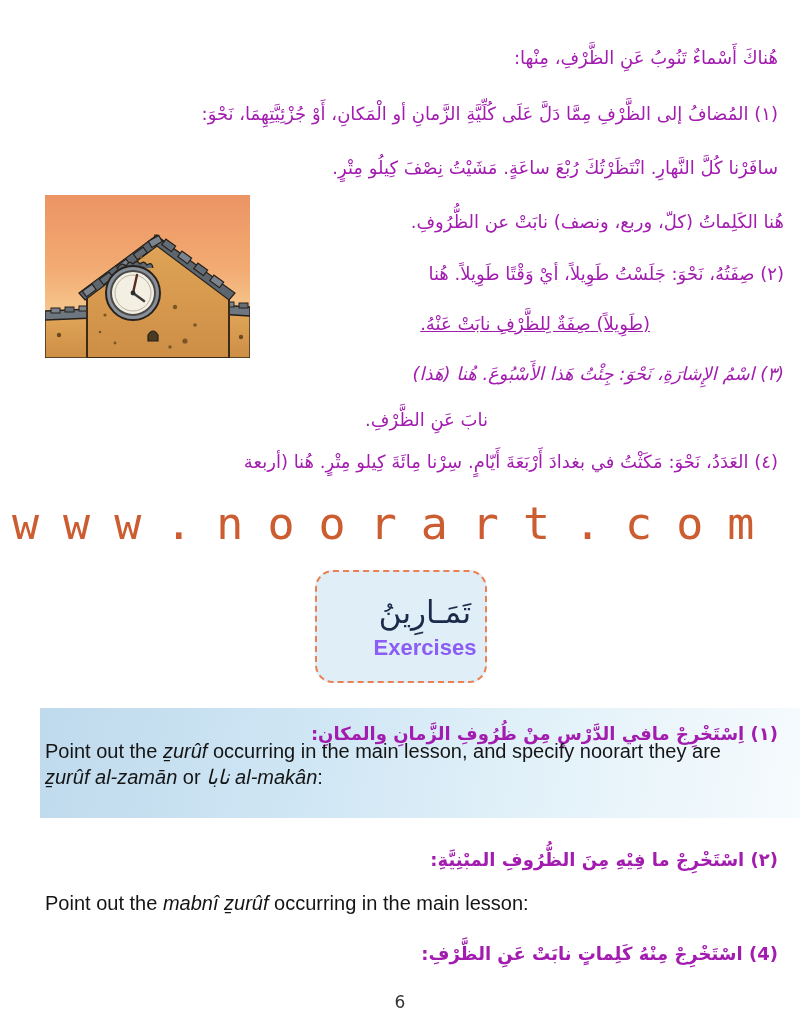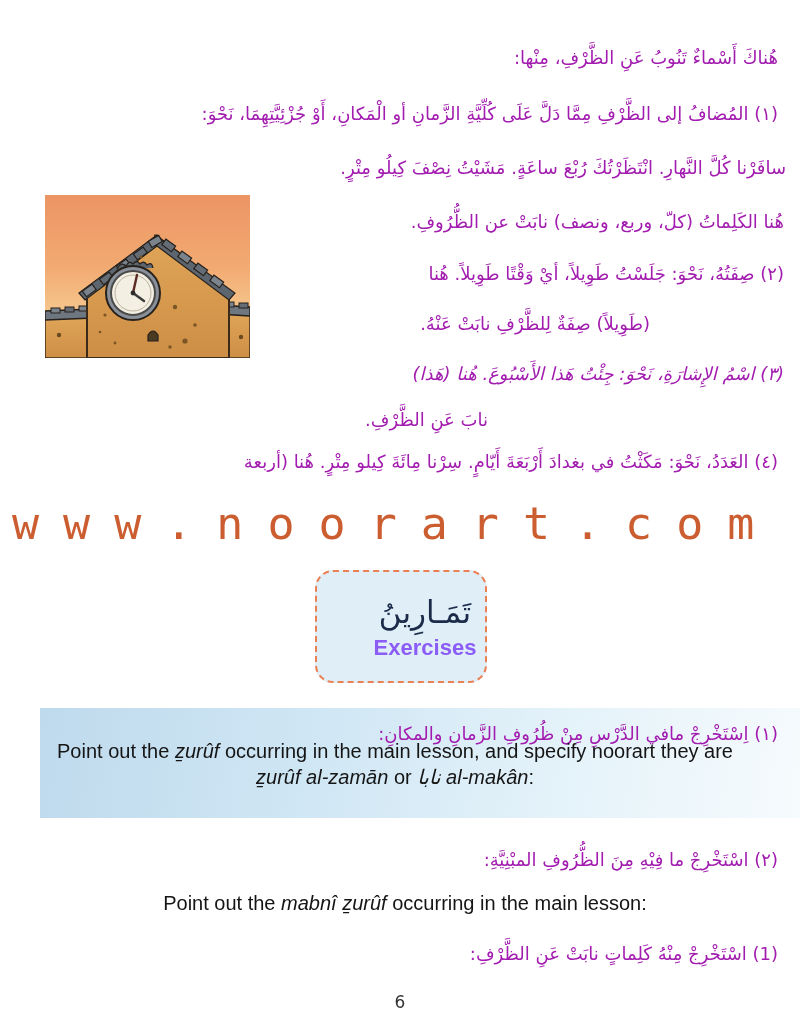--- a/index.html
+++ b/index.html
@@ -14,21 +14,21 @@
   
   .ar{
     position:absolute;
     direction:rtl;
     white-space:nowrap;
     font-size:18px;
     line-height:44px;
     color:#a21caf;
     text-align:right;
   }
-  .ar.bold{font-weight:normal;}
+  .ar.bold{font-weight:bold;}
   
   .en{
     position:absolute;
     font-family:"Liberation Sans",sans-serif;
     font-size:20px;
     line-height:26px;
     color:#151515;
   }
   .en .it{font-style:italic;}
   
@@ -73,37 +73,37 @@
     color:#8b5cf6;
     margin:2px 0 0 0;
   }
   
   .ex1-panel{
     position:absolute;
     left:40px;top:708px;right:0;height:110px;
     background:linear-gradient(100deg,#bfdaed 0%,#cfe6f4 35%,#e2f1f9 65%,#f6fbfd 100%);
     z-index:0;
   }
-  .z2{z-index:2;text-align:center;}
+  .z2{z-index:2;}
   .page-num{
     position:absolute;
     left:0;right:0;top:992px;
     text-align:center;
     font-family:"DejaVu Sans",sans-serif;
     font-size:17px;color:#333;
   }
 </style>
 </head>
 <body>
 
 <div class="page">
 
   <div class="ar" style="top:36px;right:22px;">هُناكَ أَسْماءٌ تَنُوبُ عَنِ الظَّرْفِ، مِنْها:</div>
   <div class="ar" style="top:92px;right:22px;">(١) المُضافُ إلى الظَّرْفِ مِمَّا دَلَّ عَلَى كُلِّيَّةِ الزَّمانِ أو الْمَكانِ، أَوْ جُزْئِيَّتِهِمَا، نَحْوَ:</div>
-  <div class="ar" style="top:146px;right:14px;text-align:right;">سافَرْنا كُلَّ النَّهارِ. انْتَظَرْتُكَ رُبْعَ ساعَةٍ. مَشَيْتُ نِصْفَ كِيلُو مِتْرٍ.</div>
+  <div class="ar" style="top:146px;right:22px;text-align:right;">سافَرْنا كُلَّ النَّهارِ. انْتَظَرْتُكَ رُبْعَ ساعَةٍ. مَشَيْتُ نِصْفَ كِيلُو مِتْرٍ.</div>
 
   <div class="figure">
     <svg width="205" height="163" viewBox="0 0 205 163">
       <defs>
         <linearGradient id="sky" x1="0" y1="0" x2="0" y2="1">
           <stop offset="0" stop-color="#ec9464"></stop>
           <stop offset="0.45" stop-color="#f2ab72"></stop>
           <stop offset="0.8" stop-color="#f6cf95"></stop>
           <stop offset="1" stop-color="#f8e0a8"></stop>
         </linearGradient>
@@ -174,37 +174,37 @@
             <circle cx="96" cy="62" r="1.5"></circle>
           <circle cx="140" cy="146" r="2.6"></circle>
             <circle cx="55" cy="137" r="1.3"></circle>
         </g>
       </g>
     </svg>
   </div>
 
   <div class="ar z2" style="top:200px;right:16px;">هُنا الكَلِماتُ (كلّ، وربع، ونصف) نابَتْ عن الظُّرُوفِ.</div>
   <div class="ar z2" style="top:252px;right:16px;">(٢) صِفَتُهُ، نَحْوَ: جَلَسْتُ طَوِيلاً، أيْ وَقْتًا طَوِيلاً. هُنا</div>
-  <div class="ar z2" style="top:302px;right:150px;">(طَوِيلاً) صِفَةٌ لِلظَّرْفِ نابَتْ عَنْهُ.</div>
+  <div class="ar z2" style="top:302px;right:150px;text-decoration:underline;">(طَوِيلاً) صِفَةٌ لِلظَّرْفِ نابَتْ عَنْهُ.</div>
   <div class="ar z2" style="top:352px;right:16px;font-style:italic;">(٣) اسْمُ الإِشارَةِ، نَحْوَ: جِئْتُ هَذا الأَسْبُوعَ. هُنا (هَذا)</div>
   <div class="ar z2" style="top:398px;right:312px;">نابَ عَنِ الظَّرْفِ.</div>
   <div class="ar z2" style="top:440px;right:22px;">(٤) العَدَدُ، نَحْوَ: مَكَثْتُ في بغدادَ أَرْبَعَةَ أَيّامٍ. سِرْنا مِائَةَ كِيلو مِتْرٍ. هُنا (أربعة</div>
 
   <div class="watermark">www.noorart.com</div>
 
   <div class="ex-box">
     <p class="ar-title">تَمَـارِينُ</p>
     <p class="en-title">Exercises</p>
   </div>
 
   <div class="ex1-panel"></div>
 
   <div class="ar bold z2" style="top:712px;right:22px;">(١) اِسْتَخْرِجْ مافي الدَّرْسِ مِنْ ظُرُوفِ الزَّمانِ والمكانِ:</div>
   <p class="en z2" style="top:738px;left:45px;width:700px;margin:0;"><span>Point out the </span><span class="it">ẕurûf</span><span> occurring in the main lesson, and specify noorart they are </span><span class="it">ẕurûf al-zamān</span><span> or </span><span class="it">نابا al-makân</span><span>:</span></p>
 
   <div class="ar bold z2" style="top:838px;right:22px;">(٢) اسْتَخْرِجْ ما فِيْهِ مِنَ الظُّرُوفِ المبْنِيَّةِ:</div>
   <p class="en z2" style="top:890px;left:45px;width:720px;margin:0;"><span>Point out the </span><span class="it">mabnî ẕurûf</span><span> occurring in the main lesson:</span></p>
 
-  <div class="ar bold z2" style="top:932px;right:22px;">(1) اسْتَخْرِجْ مِنْهُ كَلِماتٍ نابَتْ عَنِ الظَّرْفِ:</div>
+  <div class="ar bold z2" style="top:932px;right:22px;">(4) اسْتَخْرِجْ مِنْهُ كَلِماتٍ نابَتْ عَنِ الظَّرْفِ:</div>
 
   <div class="page-num">6</div>
 
 </div>
 
 </body></html>

